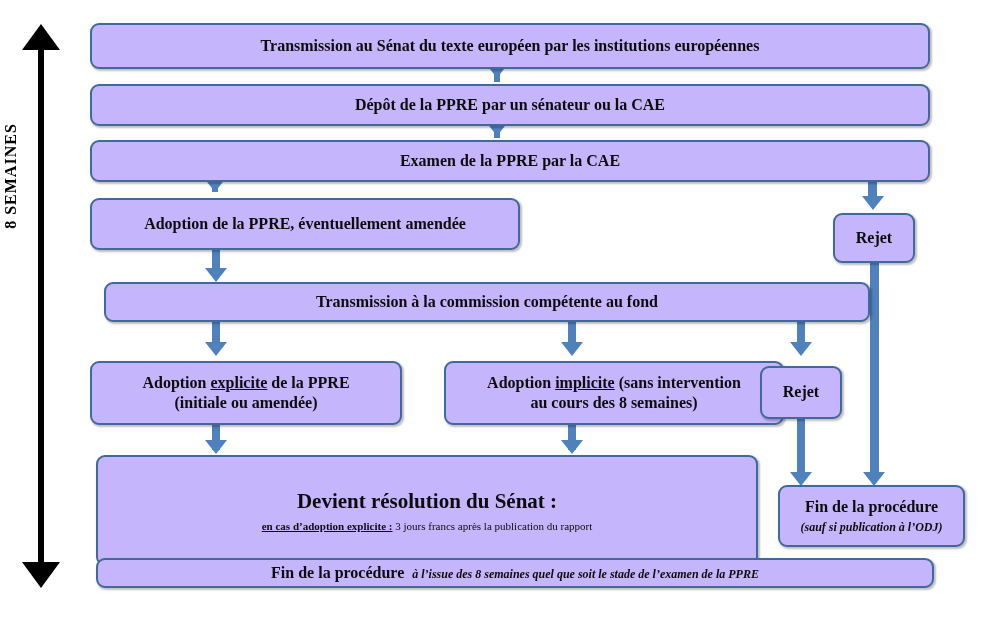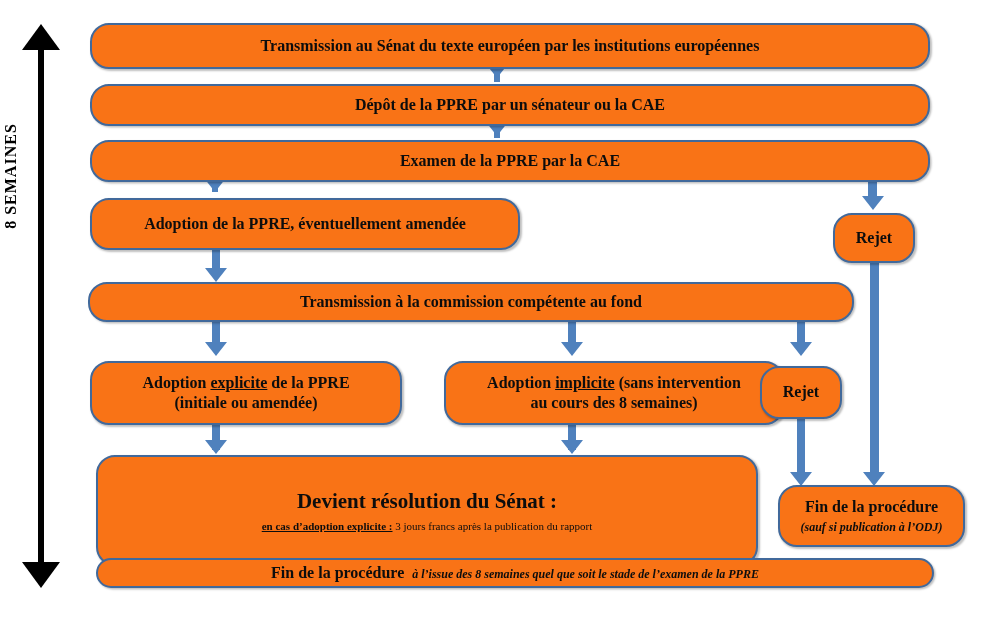--- a/index.html
+++ b/index.html
@@ -15,23 +15,23 @@
     width: 982px;
     height: 622px;
     background: #ffffff;
     overflow: hidden;
   }
 
   
   .node {
     position: absolute;
     box-sizing: border-box;
-    background: #f97316;
+    background: #c4b5fd;
     border: 2.5px solid #41699b;
-    border-radius: 19px;
+    border-radius: 9px;
     display: flex;
     flex-direction: column;
     align-items: center;
     justify-content: center;
     text-align: right;
     color: #0d0d0d;
     font-family: "Liberation Serif", "DejaVu Serif", serif;
     z-index: 3;
     box-shadow: 1.5px 1.5px 2px rgba(0,0,0,0.25);
   }
@@ -148,21 +148,21 @@
   </div>
 
   <div class="node f16 bold" style="left:90px;top:198px;width:430px;height:52px;">
     <span class="line">Adoption de la PPRE, éventuellement amendée</span>
   </div>
 
   <div class="node f16 bold" style="left:833px;top:213px;width:82px;height:50px;">
     <span class="line">Rejet</span>
   </div>
 
-  <div class="node f16 bold" style="left:88px;top:282px;width:766px;height:40px;">
+  <div class="node f16 bold" style="left:104px;top:282px;width:766px;height:40px;">
     <span class="line">Transmission à la commission compétente au fond</span>
   </div>
 
   <div class="node f16 bold" style="left:90px;top:361px;width:312px;height:64px;">
     <span class="line">
       <span>Adoption </span><span class="u">explicite</span><span> de la PPRE</span>
     </span>
     <span class="line">(initiale ou amendée)</span>
   </div>
 

